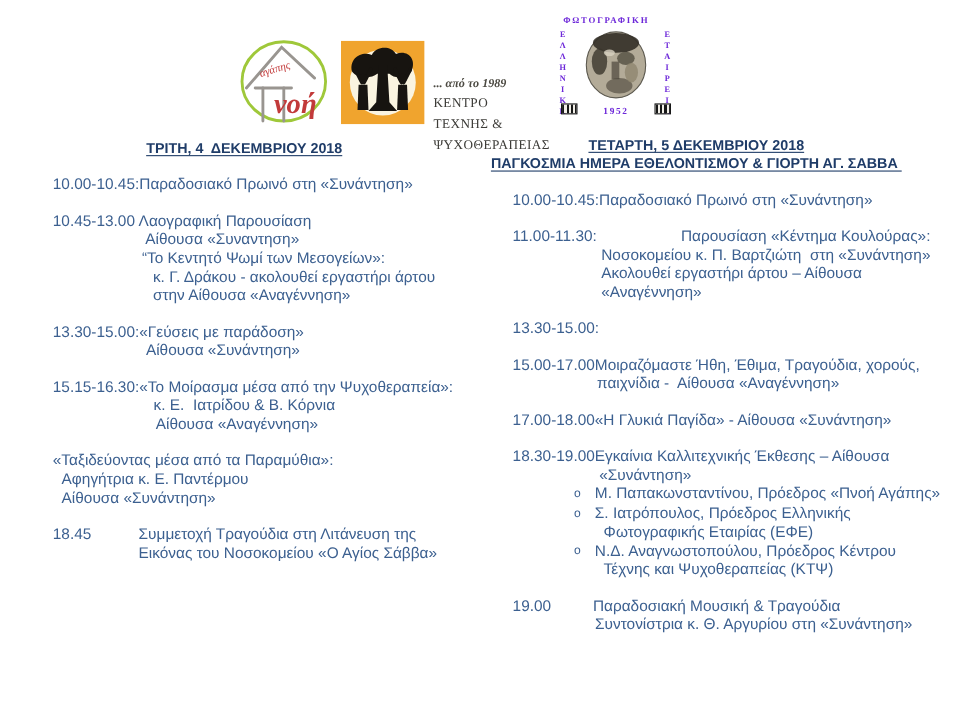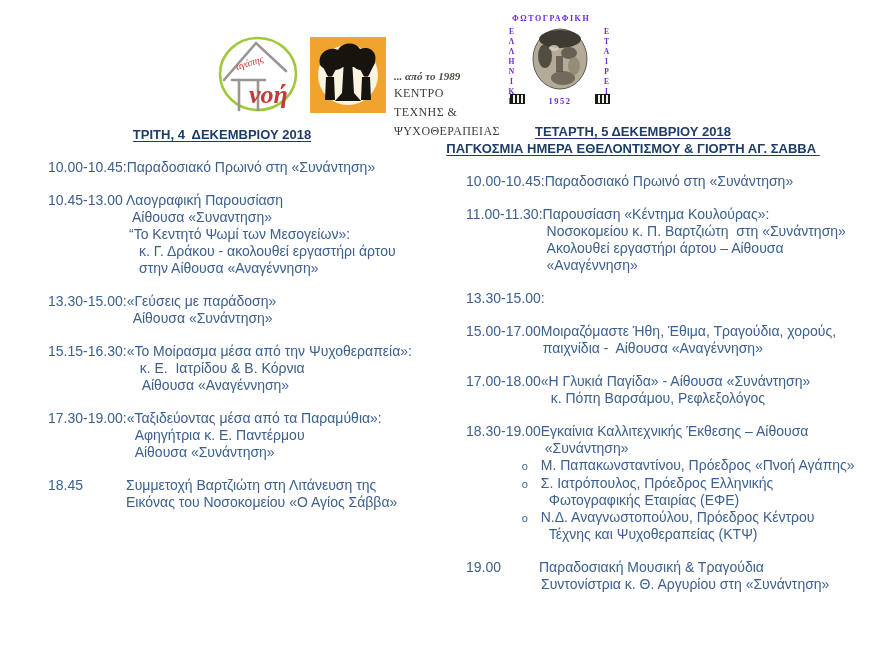--- a/index.html
+++ b/index.html
@@ -124,54 +124,53 @@
       </div>
       <div class="entry">
         <div class="time">13.30-15.00:</div>
         <div class="lines"><div class="line" style="padding-left: 0px;">«Γεύσεις με παράδοση»</div><div class="line" style="padding-left: 6px;">Αίθουσα «Συνάντηση»</div></div>
       </div>
       <div class="entry">
         <div class="time">15.15-16.30:</div>
         <div class="lines"><div class="line" style="padding-left: 0px;">«Το Μοίρασμα μέσα από την Ψυχοθεραπεία»:</div><div class="line" style="padding-left: 13px;">κ. Ε.  Ιατρίδου &amp; Β. Κόρνια</div><div class="line" style="padding-left: 15px;">Αίθουσα «Αναγέννηση»</div></div>
       </div>
       <div class="entry">
-        <div class="time">17.30-19.00:</div>
         <div class="lines"><div class="line" style="padding-left: 0px;">«Ταξιδεύοντας μέσα από τα Παραμύθια»:</div><div class="line" style="padding-left: 8px;">Αφηγήτρια κ. Ε. Παντέρμου</div><div class="line" style="padding-left: 8px;">Αίθουσα «Συνάντηση»</div></div>
       </div>
       <div class="entry">
         <div class="time">18.45</div>
-        <div class="lines"><div class="line" style="padding-left: 0px;">Συμμετοχή Βαρτζιώτη στη Λιτάνευση της</div><div class="line" style="padding-left: 0px;">Εικόνας του Νοσοκομείου «Ο Αγίος Σάββα»</div></div>
+        <div class="lines"><div class="line" style="padding-left: 0px;">Συμμετοχή Τραγούδια στη Λιτάνευση της</div><div class="line" style="padding-left: 0px;">Εικόνας του Νοσοκομείου «Ο Αγίος Σάββα»</div></div>
       </div>
     </div>
 </div>
 
 <div class="schedule-col" id="col-right">
   <div class="col-heading">
       <div><span class="hline">ΤΕΤΑΡΤΗ, 5 ΔΕΚΕΜΒΡΙΟΥ 2018</span></div>
       <div><span class="hline">ΠΑΓΚΟΣΜΙΑ ΗΜΕΡΑ ΕΘΕΛΟΝΤΙΣΜΟΥ &amp; ΓΙΟΡΤΗ ΑΓ. ΣΑΒΒΑ </span></div>
     </div>
   <div class="entries">
       <div class="entry">
         <div class="time">10.00-10.45:</div>
         <div class="lines"><div class="line" style="padding-left: 0px;">Παραδοσιακό Πρωινό στη «Συνάντηση»</div></div>
       </div>
       <div class="entry">
         <div class="time">11.00-11.30:</div>
-        <div class="lines"><div class="line" style="padding-left: 0px;">Παρουσίαση «Κέντημα Κουλούρας»:</div><div class="line" style="padding-left: 4px;">Νοσοκομείου κ. Π. Βαρτζιώτη  στη «Συνάντηση»</div><div class="line" style="padding-left: 4px;">Ακολουθεί εργαστήρι άρτου – Αίθουσα</div><div class="line" style="padding-left: 4px;">«Αναγέννηση»</div></div>
+        <div class="lines"><div class="line" style="padding-left: 0px; text-align: right;">Παρουσίαση «Κέντημα Κουλούρας»:</div><div class="line" style="padding-left: 4px;">Νοσοκομείου κ. Π. Βαρτζιώτη  στη «Συνάντηση»</div><div class="line" style="padding-left: 4px;">Ακολουθεί εργαστήρι άρτου – Αίθουσα</div><div class="line" style="padding-left: 4px;">«Αναγέννηση»</div></div>
       </div>
       <div class="entry">
         <div class="time">13.30-15.00:</div>
       </div>
       <div class="entry">
         <div class="time">15.00-17.00</div>
         <div class="lines"><div class="line" style="padding-left: 0px;">Μοιραζόμαστε Ήθη, Έθιμα, Τραγούδια, χορούς,</div><div class="line" style="padding-left: 2px;">παιχνίδια -  Αίθουσα «Αναγέννηση»</div></div>
       </div>
       <div class="entry">
         <div class="time">17.00-18.00</div>
-        <div class="lines"><div class="line" style="padding-left: 0px;">«Η Γλυκιά Παγίδα» - Αίθουσα «Συνάντηση»</div><div class="line" style="padding-left: 10px;">κ. Πόπη Βαρσάμου, Ρεφλεξολόγος</div></div>
+        <div class="lines"><div class="line" style="padding-left: 0px;">«Η Γλυκιά Παγίδα» - Αίθουσα «Συνάντηση»</div></div>
       </div>
       <div class="entry">
         <div class="time">18.30-19.00</div>
         <div class="lines"><div class="line" style="padding-left: 0px;">Εγκαίνια Καλλιτεχνικής Έκθεσης – Αίθουσα</div><div class="line" style="padding-left: 4px;">«Συνάντηση»</div><div class="bullet-row"><span class="bullet">o</span><div class="bullet-lines"><div class="line">Μ. Παπακωνσταντίνου, Πρόεδρος «Πνοή Αγάπης»</div></div></div><div class="bullet-row"><span class="bullet">o</span><div class="bullet-lines"><div class="line">Σ. Ιατρόπουλος, Πρόεδρος Ελληνικής</div><div class="line cont">Φωτογραφικής Εταιρίας (ΕΦΕ)</div></div></div><div class="bullet-row"><span class="bullet">o</span><div class="bullet-lines"><div class="line">Ν.Δ. Αναγνωστοπούλου, Πρόεδρος Κέντρου</div><div class="line cont">Τέχνης και Ψυχοθεραπείας (ΚΤΨ)</div></div></div></div>
       </div>
       <div class="entry">
         <div class="time">19.00</div>
         <div class="lines"><div class="line" style="padding-left: 0px;">Παραδοσιακή Μουσική &amp; Τραγούδια</div><div class="line" style="padding-left: 2px;">Συντονίστρια κ. Θ. Αργυρίου στη «Συνάντηση»</div></div>
       </div>
     </div>

